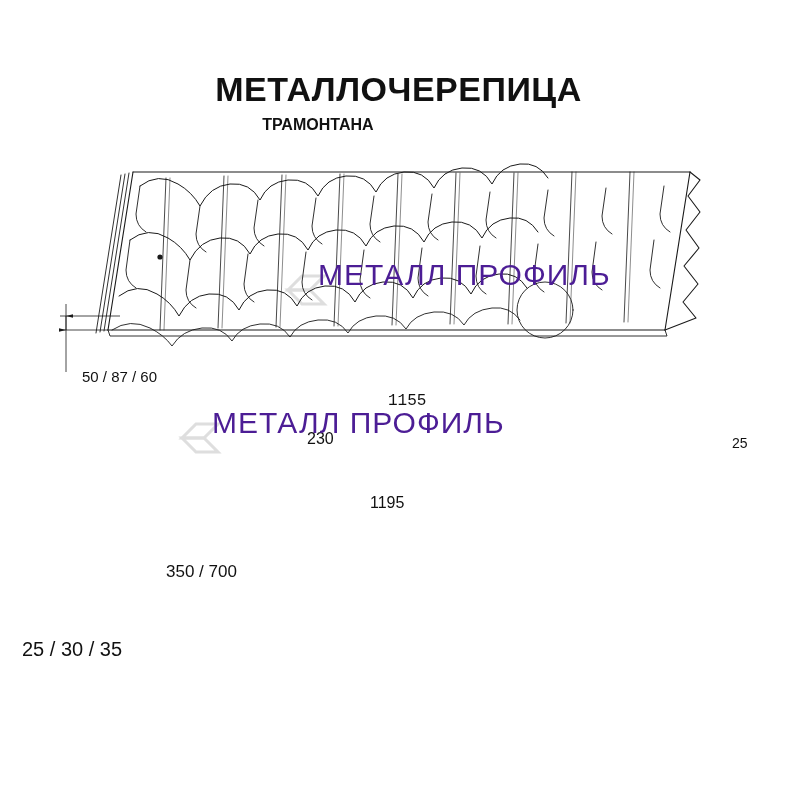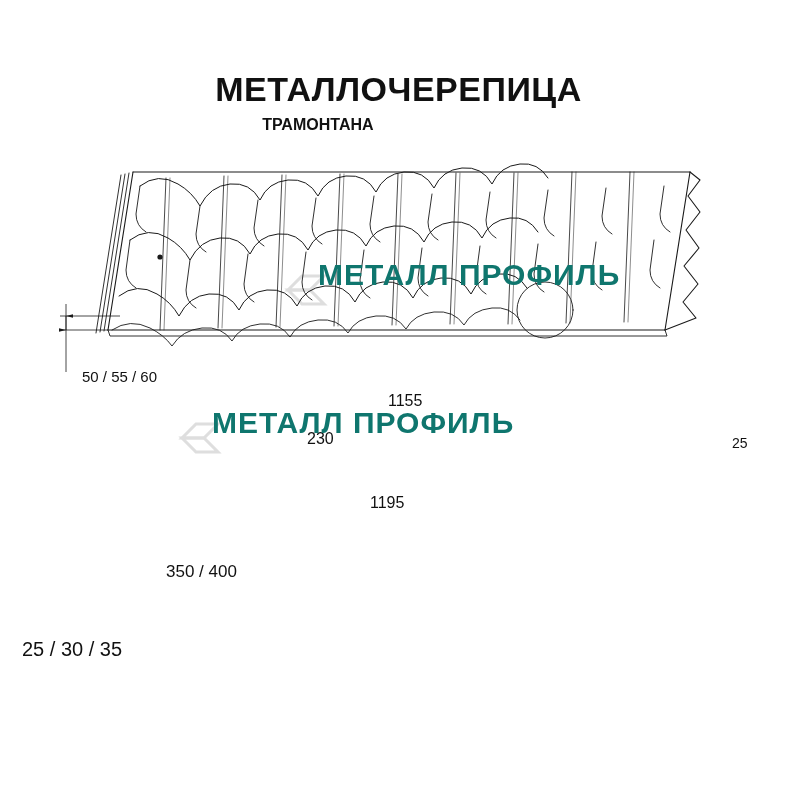--- a/index.html
+++ b/index.html
@@ -44,22 +44,22 @@
     color: #111111;
   }
   .dim-label {
     position: absolute;
     font-size: 15px;
     color: #111111;
     white-space: nowrap;
   }
   .wm {
     position: absolute;
-    color: #0f766e;
-    font-weight: bold;
+    color: #4c1d95;
+    font-weight: normal;
     white-space: nowrap;
     pointer-events: none;
     user-select: none;
   }
   .wm-1 {
     left: 318px;
     top: 258px;
     font-size: 30px;
     letter-spacing: 1px;
   }
@@ -213,21 +213,21 @@
 
     <circle cx="545" cy="310" r="28" fill="none" stroke="#1a1a1a" stroke-width="0.9"></circle>
   </g>
 
   <g stroke="#1a1a1a" fill="none" stroke-width="0.8">
     <path d="M108 330 L60 330"></path>
     <path d="M120 316 L60 316"></path>
     <path d="M66 304 L66 372" stroke-width="0.8"></path>
     <path d="M66 316 L66 330" marker-start="url(#arrU)" marker-end="url(#arrD)"></path>
   </g>
-  </svg><div class="dim-label" style="left:82px; top:368px;">50 / 55 / 60</div>
+  </svg><div class="dim-label" style="left:82px; top:368px;">50 / 87 / 60</div>
 
   
   <g fill="none" stroke="#1a1a1a" stroke-width="1.4" stroke-linejoin="round" stroke-linecap="round">
     
     <path d="M78 470
              L92 470
              q 10 0 14 -8 q 6 -12 18 -12 q 12 0 18 12 q 4 8 14 8
              L176 470
              q 10 0 14 -8 q 6 -12 18 -12 q 12 0 18 12 q 4 8 14 8
              L306 470
@@ -293,25 +293,25 @@
     <path d="M128 578 L310 578" marker-start="url(#arrL)" marker-end="url(#arrR)">
     
     <path d="M72 620 L40 620">
     <path d="M92 612 L40 612">
     <path d="M52 604 L52 640">
     <path d="M52 612 L52 620" marker-start="url(#arrU)" marker-end="url(#arrD)">
   </path></path></path></path></path></path></path></g>
 
 
 
-<div class="dim-label" style="left:388px; top:392px; font-size:16px;">1155</div>
+<div class="dim-label" style="left:388px; top:392px; font-size:16px;font-family:Liberation Mono, monospace;">1155</div>
 <div class="dim-label" style="left:307px; top:430px; font-size:16px;">230</div>
 <div class="dim-label" style="left:370px; top:494px; font-size:16px;">1195</div>
 <div class="dim-label" style="left:732px; top:435px; font-size:14px;">25</div>
-<div class="dim-label" style="left:166px; top:562px; font-size:17px;">350 / 400</div>
+<div class="dim-label" style="left:166px; top:562px; font-size:17px;">350 / 700</div>
 <div class="dim-label" style="left:22px; top:638px; font-size:20px;">25 / 30 / 35</div>
 
 
 <div class="wm wm-1">МЕТАЛЛ ПРОФИЛЬ</div>
 <div class="wm wm-2">МЕТАЛЛ ПРОФИЛЬ</div>
 
 
 
 
 </body></html>

